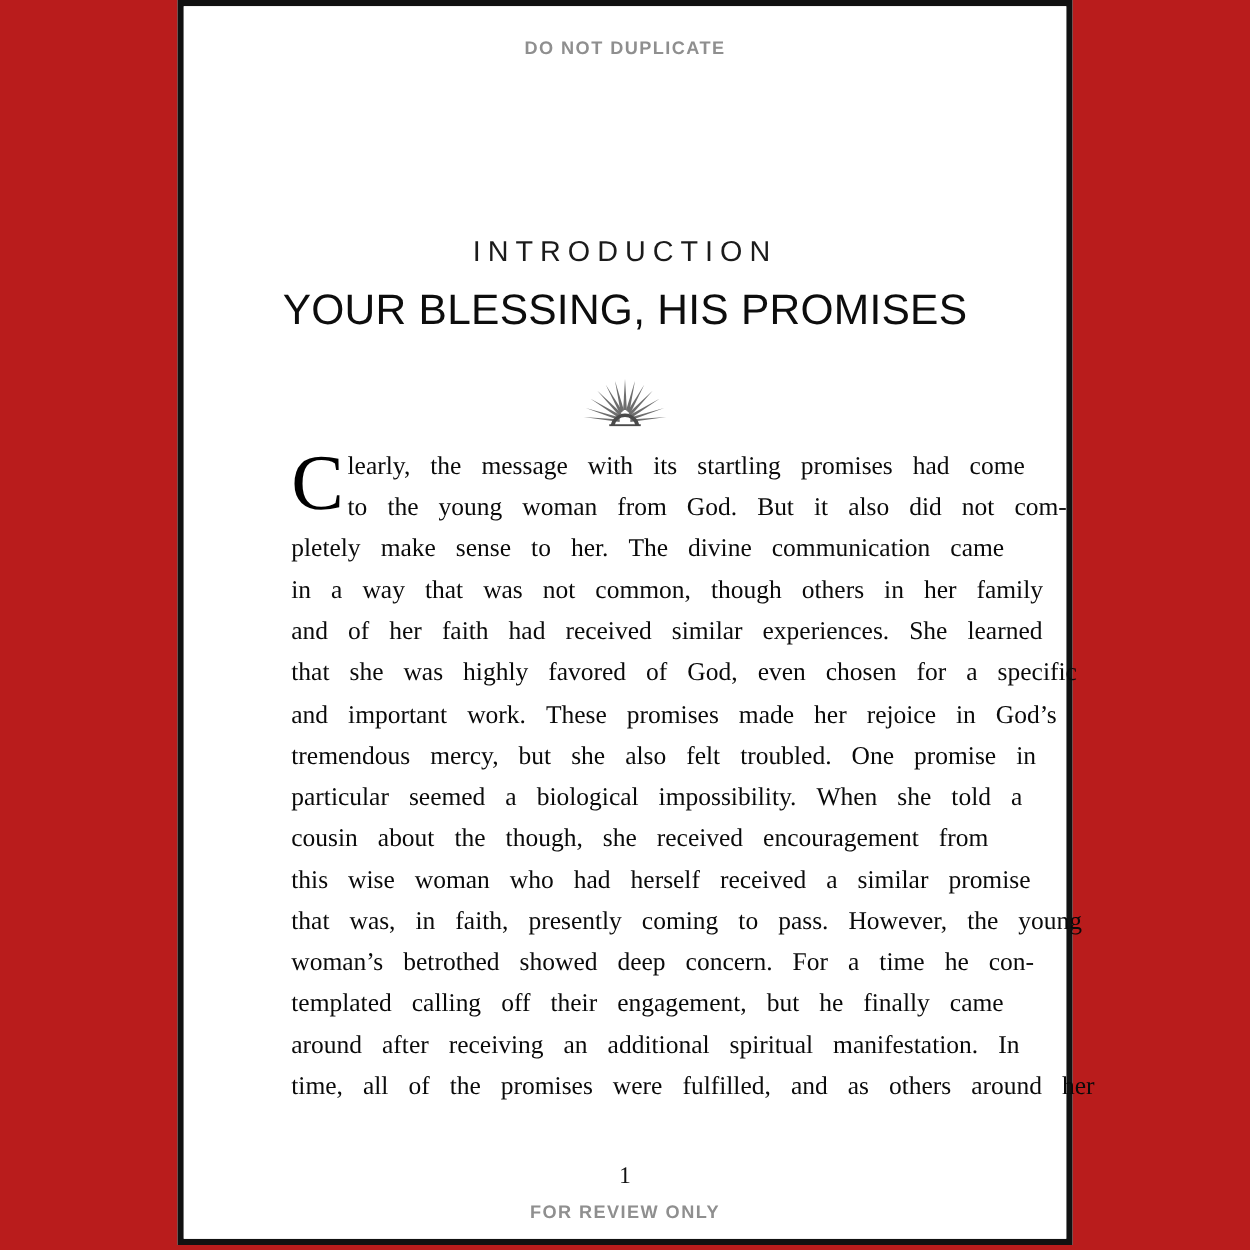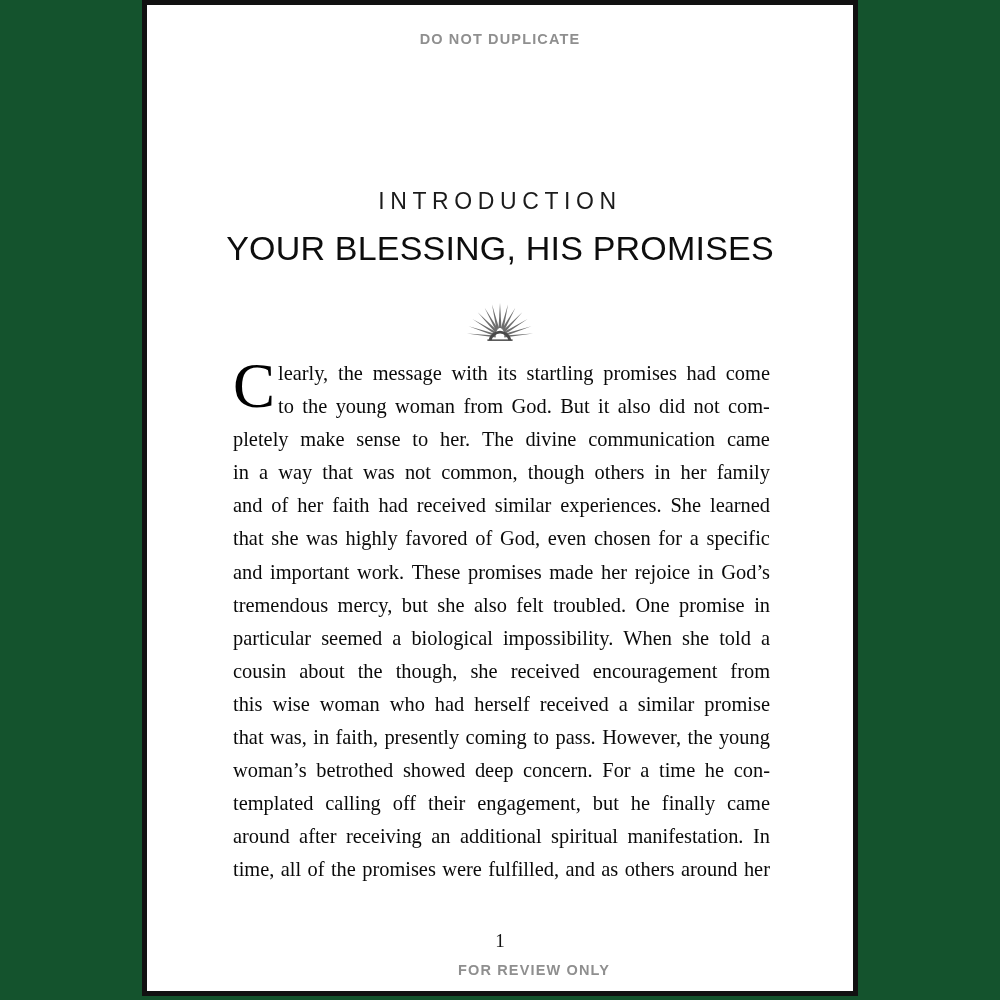--- a/index.html
+++ b/index.html
@@ -12,21 +12,21 @@
     background: #ffffff;
     font-family: "Liberation Serif", serif;
     overflow: hidden;
   }
 
   
   .canvas {
     position: relative;
     width: 1000px;
     height: 1000px;
-    background: #14532d;
+    background: #b91c1c;
   }
 
   
   .page {
     position: absolute;
     left: 142px;
     top: 0px;
     width: 716px;
     height: 996px;
     background: #ffffff;
@@ -126,20 +126,21 @@
     line-height: 52px;
     font-weight: normal;
     color: #000000;
     padding: 3px 2px 0 0;
     margin-right: 1px;
   }
   .just-line {
     display: flex;
     justify-content: space-between;
     white-space: pre;
+    gap: 16px;
   }
   .just-line > span { white-space: pre; }
   .last-line { display: block; white-space: nowrap; }
 
   .first-lines {
     margin-left: 44px;
   }
 
   
   .page-number {
@@ -159,21 +160,20 @@
     top: 957px;
     left: 0;
     width: 100%;
     text-align: center;
     font-family: "Liberation Sans", sans-serif;
     font-weight: bold;
     font-size: 14.5px;
     letter-spacing: 1.15px;
     color: #8f8f8f;
     white-space: nowrap;
-    padding-left: 34px;
   }
 </style>
 </head>
 <body>
 
 <div class="canvas">
 
   <div class="page">
     <div class="page-inner">
 

